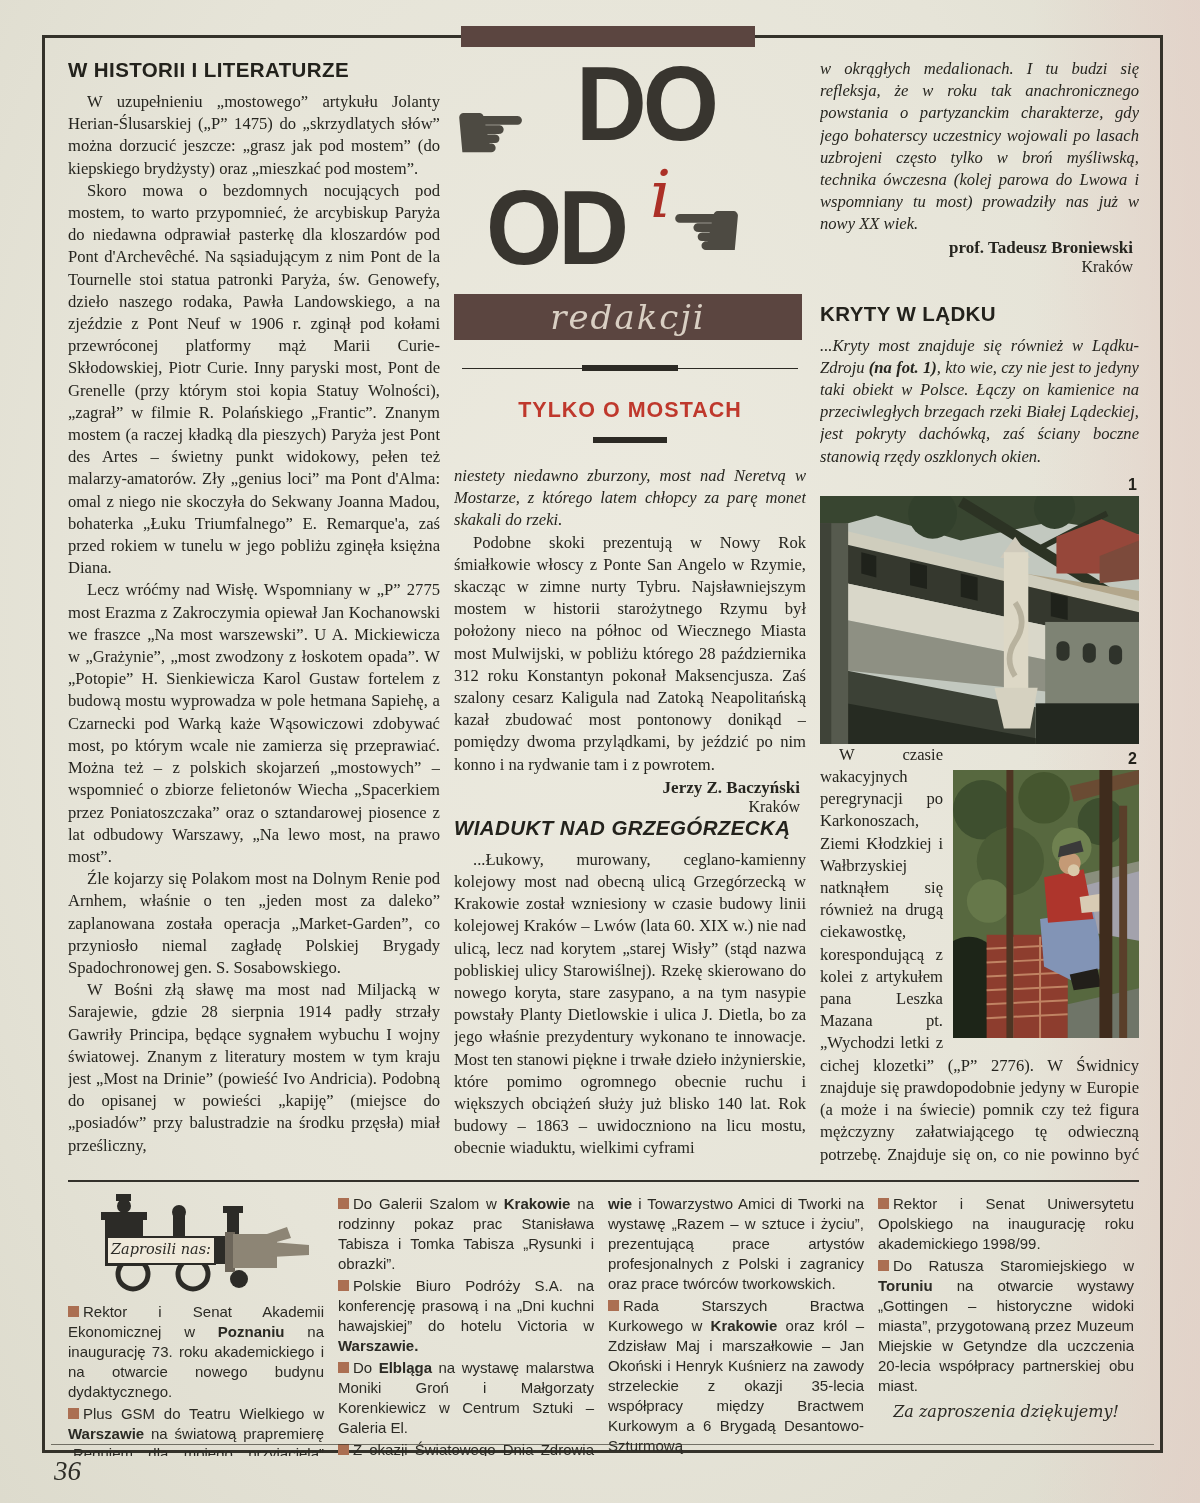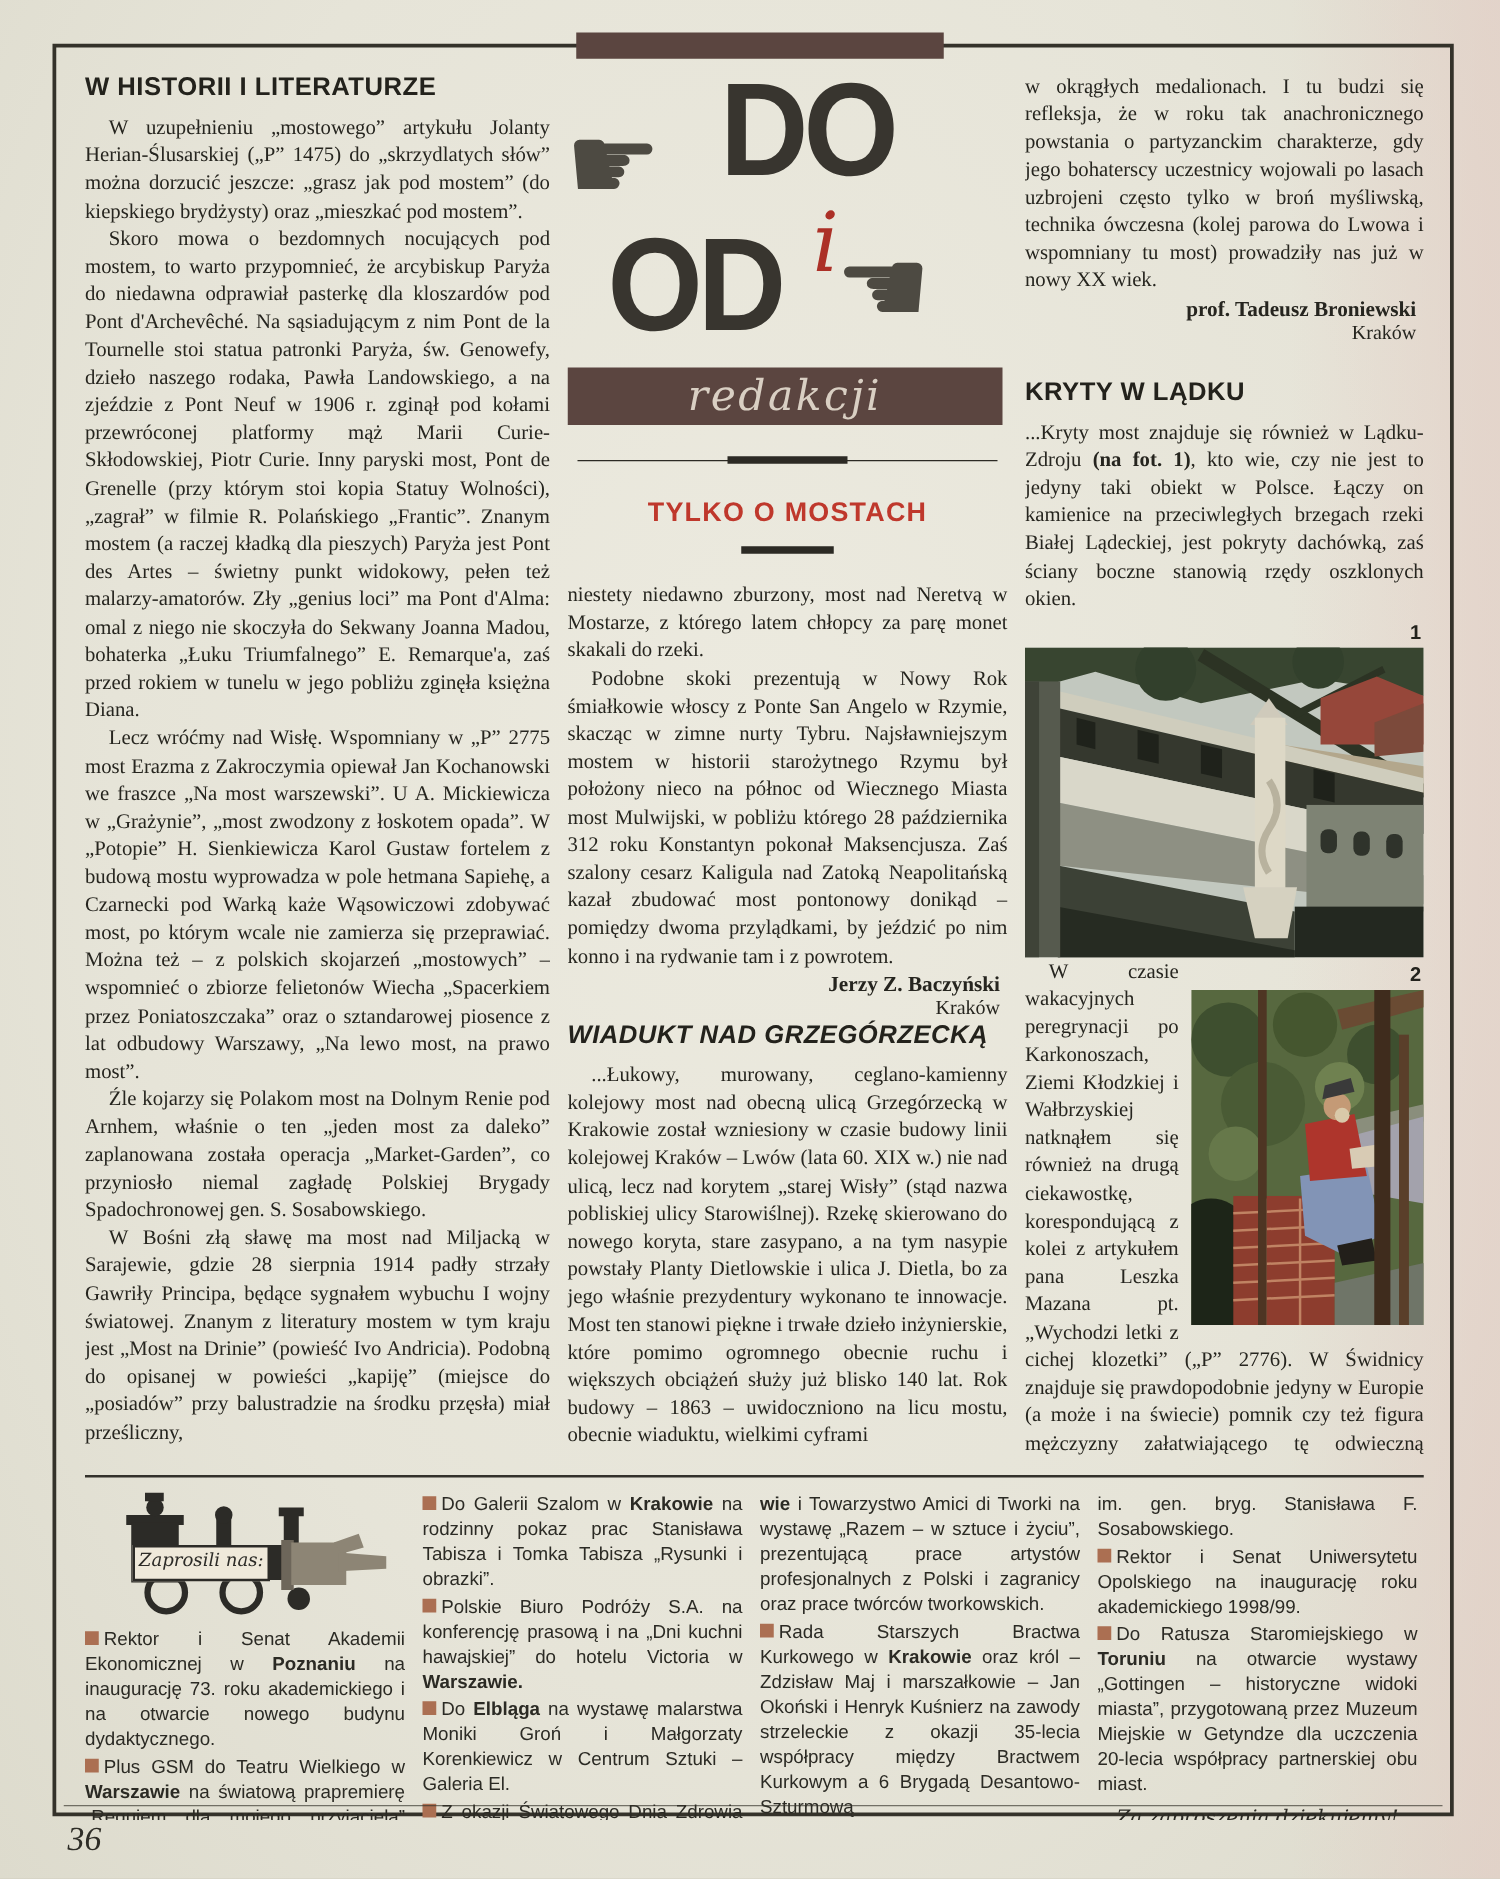--- a/index.html
+++ b/index.html
@@ -16,21 +16,21 @@
   .content{position:absolute;left:0;top:0;right:0;padding:20px 21px 0 23px;}
   .main{display:flex;gap:14px;height:1112px;overflow:hidden;}
   .col{overflow:hidden;}
   .col-left{width:372px;}
   .col-center{width:352px;}
   .col-right{width:319px;}
 
   h2.sans{font-family:"Liberation Sans",sans-serif;font-weight:bold;
     font-size:20.5px;letter-spacing:.4px;margin:0 0 9px 0;color:#23221c;}
   p.body{font-size:16.6px;line-height:22.2px;text-align:justify;margin:0;text-indent:19px;}
-  p.body.noindent{text-indent:0;}
+  p.body.noindent{text-indent:0;font-style:italic;}
   .sig{text-align:right;margin:2px 6px 0 0;}
   .sig .name{font-weight:bold;font-size:17px;}
   .sig .city{font-size:16px;}
 
   
   .logo{position:relative;height:282px;margin-top:2px;}
   .hand{position:absolute;font-family:"DejaVu Sans",sans-serif;color:#4d4a42;}
   .hand1{left:-2px;top:22px;font-size:86px;}
   .hand2{left:214px;top:120px;font-size:86px;}
   .big-word{position:absolute;font-family:"Liberation Sans",sans-serif;font-weight:bold;
@@ -251,21 +251,20 @@
           <p class="inv-item"><span class="bullet"></span><span>Do <b>Elbląga</b> na wystawę malarstwa Moniki Groń i Małgorzaty Korenkiewicz w Centrum Sztuki – Galeria El.</span></p>
           <p class="inv-item"><span class="bullet"></span><span>Z okazji Światowego Dnia Zdrowia Psychicznego Galeria Zapiecek w </span></p>
         </div>
 
         <div class="inv-col">
           <p class="inv-item"><span><b>wie</b> i Towarzystwo Amici di Tworki na wystawę „Razem – w sztuce i życiu”, prezentującą prace artystów profesjonalnych z Polski i zagranicy oraz prace twórców tworkowskich.</span></p>
           <p class="inv-item"><span class="bullet"></span><span>Rada Starszych Bractwa Kurkowego w <b>Krakowie</b> oraz król – Zdzisław Maj i marszałkowie – Jan Okoński i Henryk Kuśnierz na zawody strzeleckie z okazji 35-lecia współpracy między Bractwem Kurkowym a 6 Brygadą Desantowo-Szturmową</span></p>
         </div>
 
         <div class="inv-col">
-          <p class="inv-item"><span>im. gen. bryg. Stanisława F. Sosabowskiego.</span></p>
           <p class="inv-item"><span class="bullet"></span><span>Rektor i Senat Uniwersytetu Opolskiego na inaugurację roku akademickiego 1998/99.</span></p>
           <p class="inv-item"><span class="bullet"></span><span>Do Ratusza Staromiejskiego w <b>Toruniu</b> na otwarcie wystawy „Gottingen – historyczne widoki miasta”, przygotowaną przez Muzeum Miejskie w Getyndze dla uczczenia 20-lecia współpracy partnerskiej obu miast.</span></p>
           <p class="inv-thanks">Za zaproszenia dziękujemy!</p>
         </div>
       </div>
     </div>
     <div class="frame-inner-bottom"></div>
   </div>
 
   <div class="folio">36</div>

